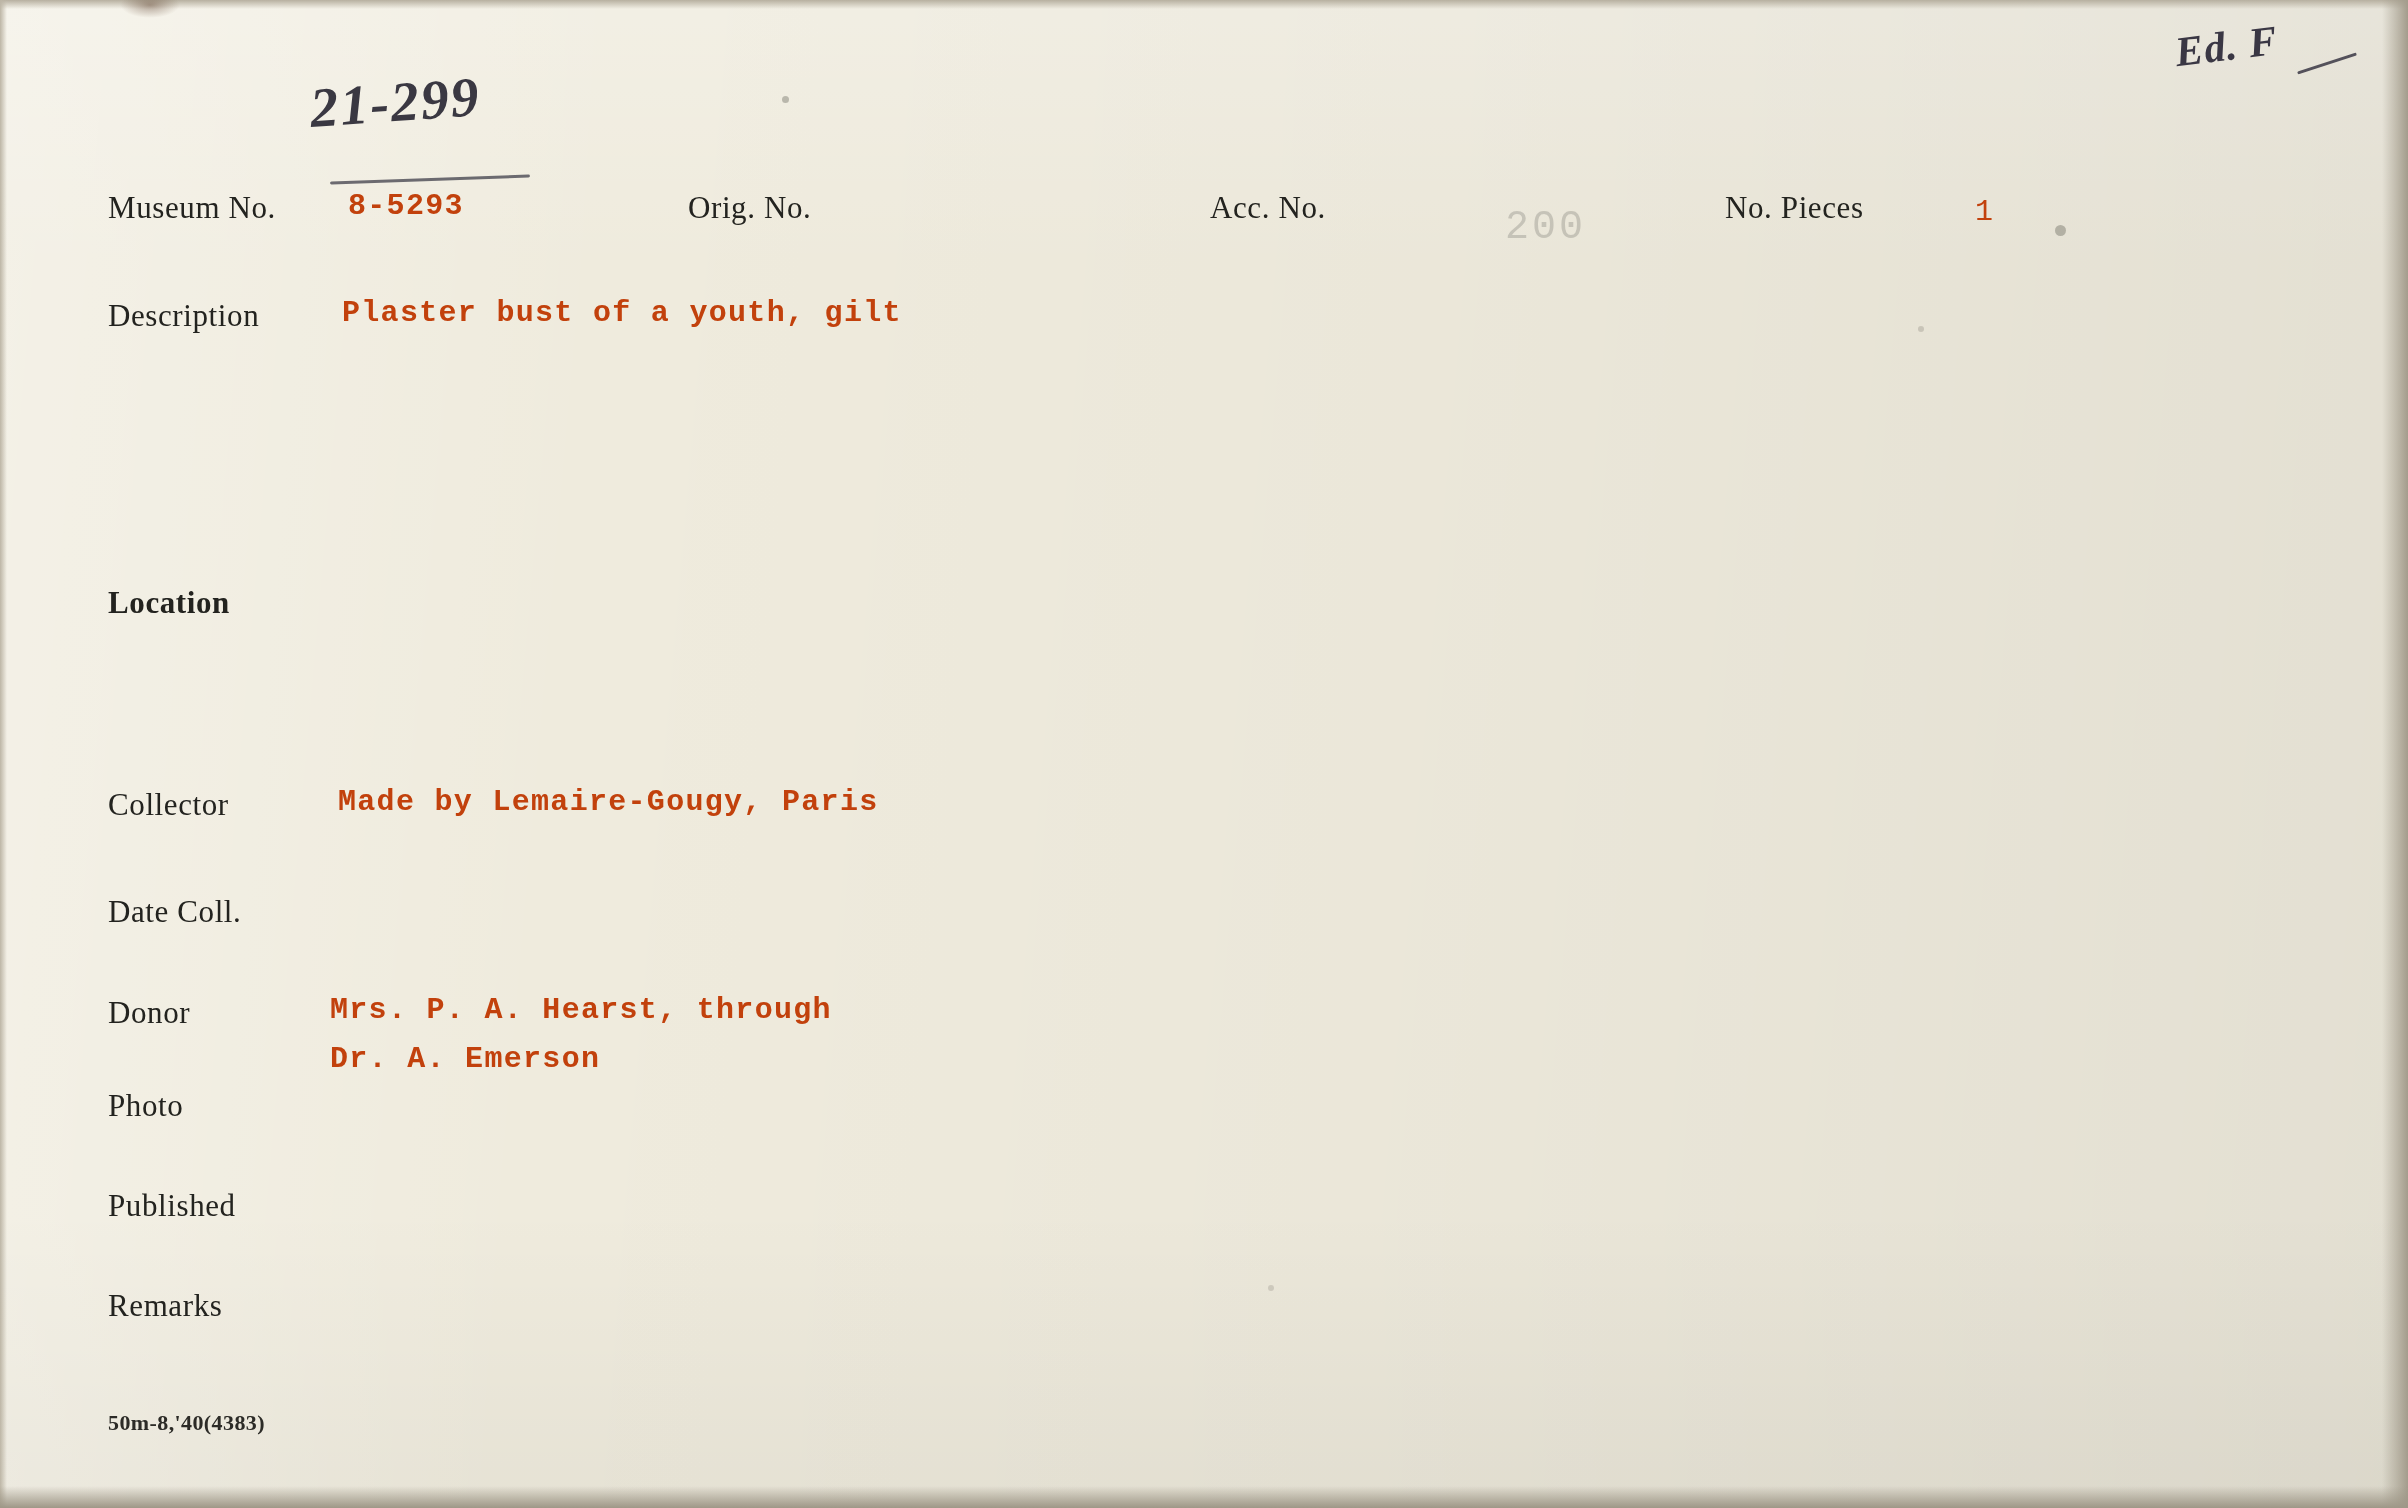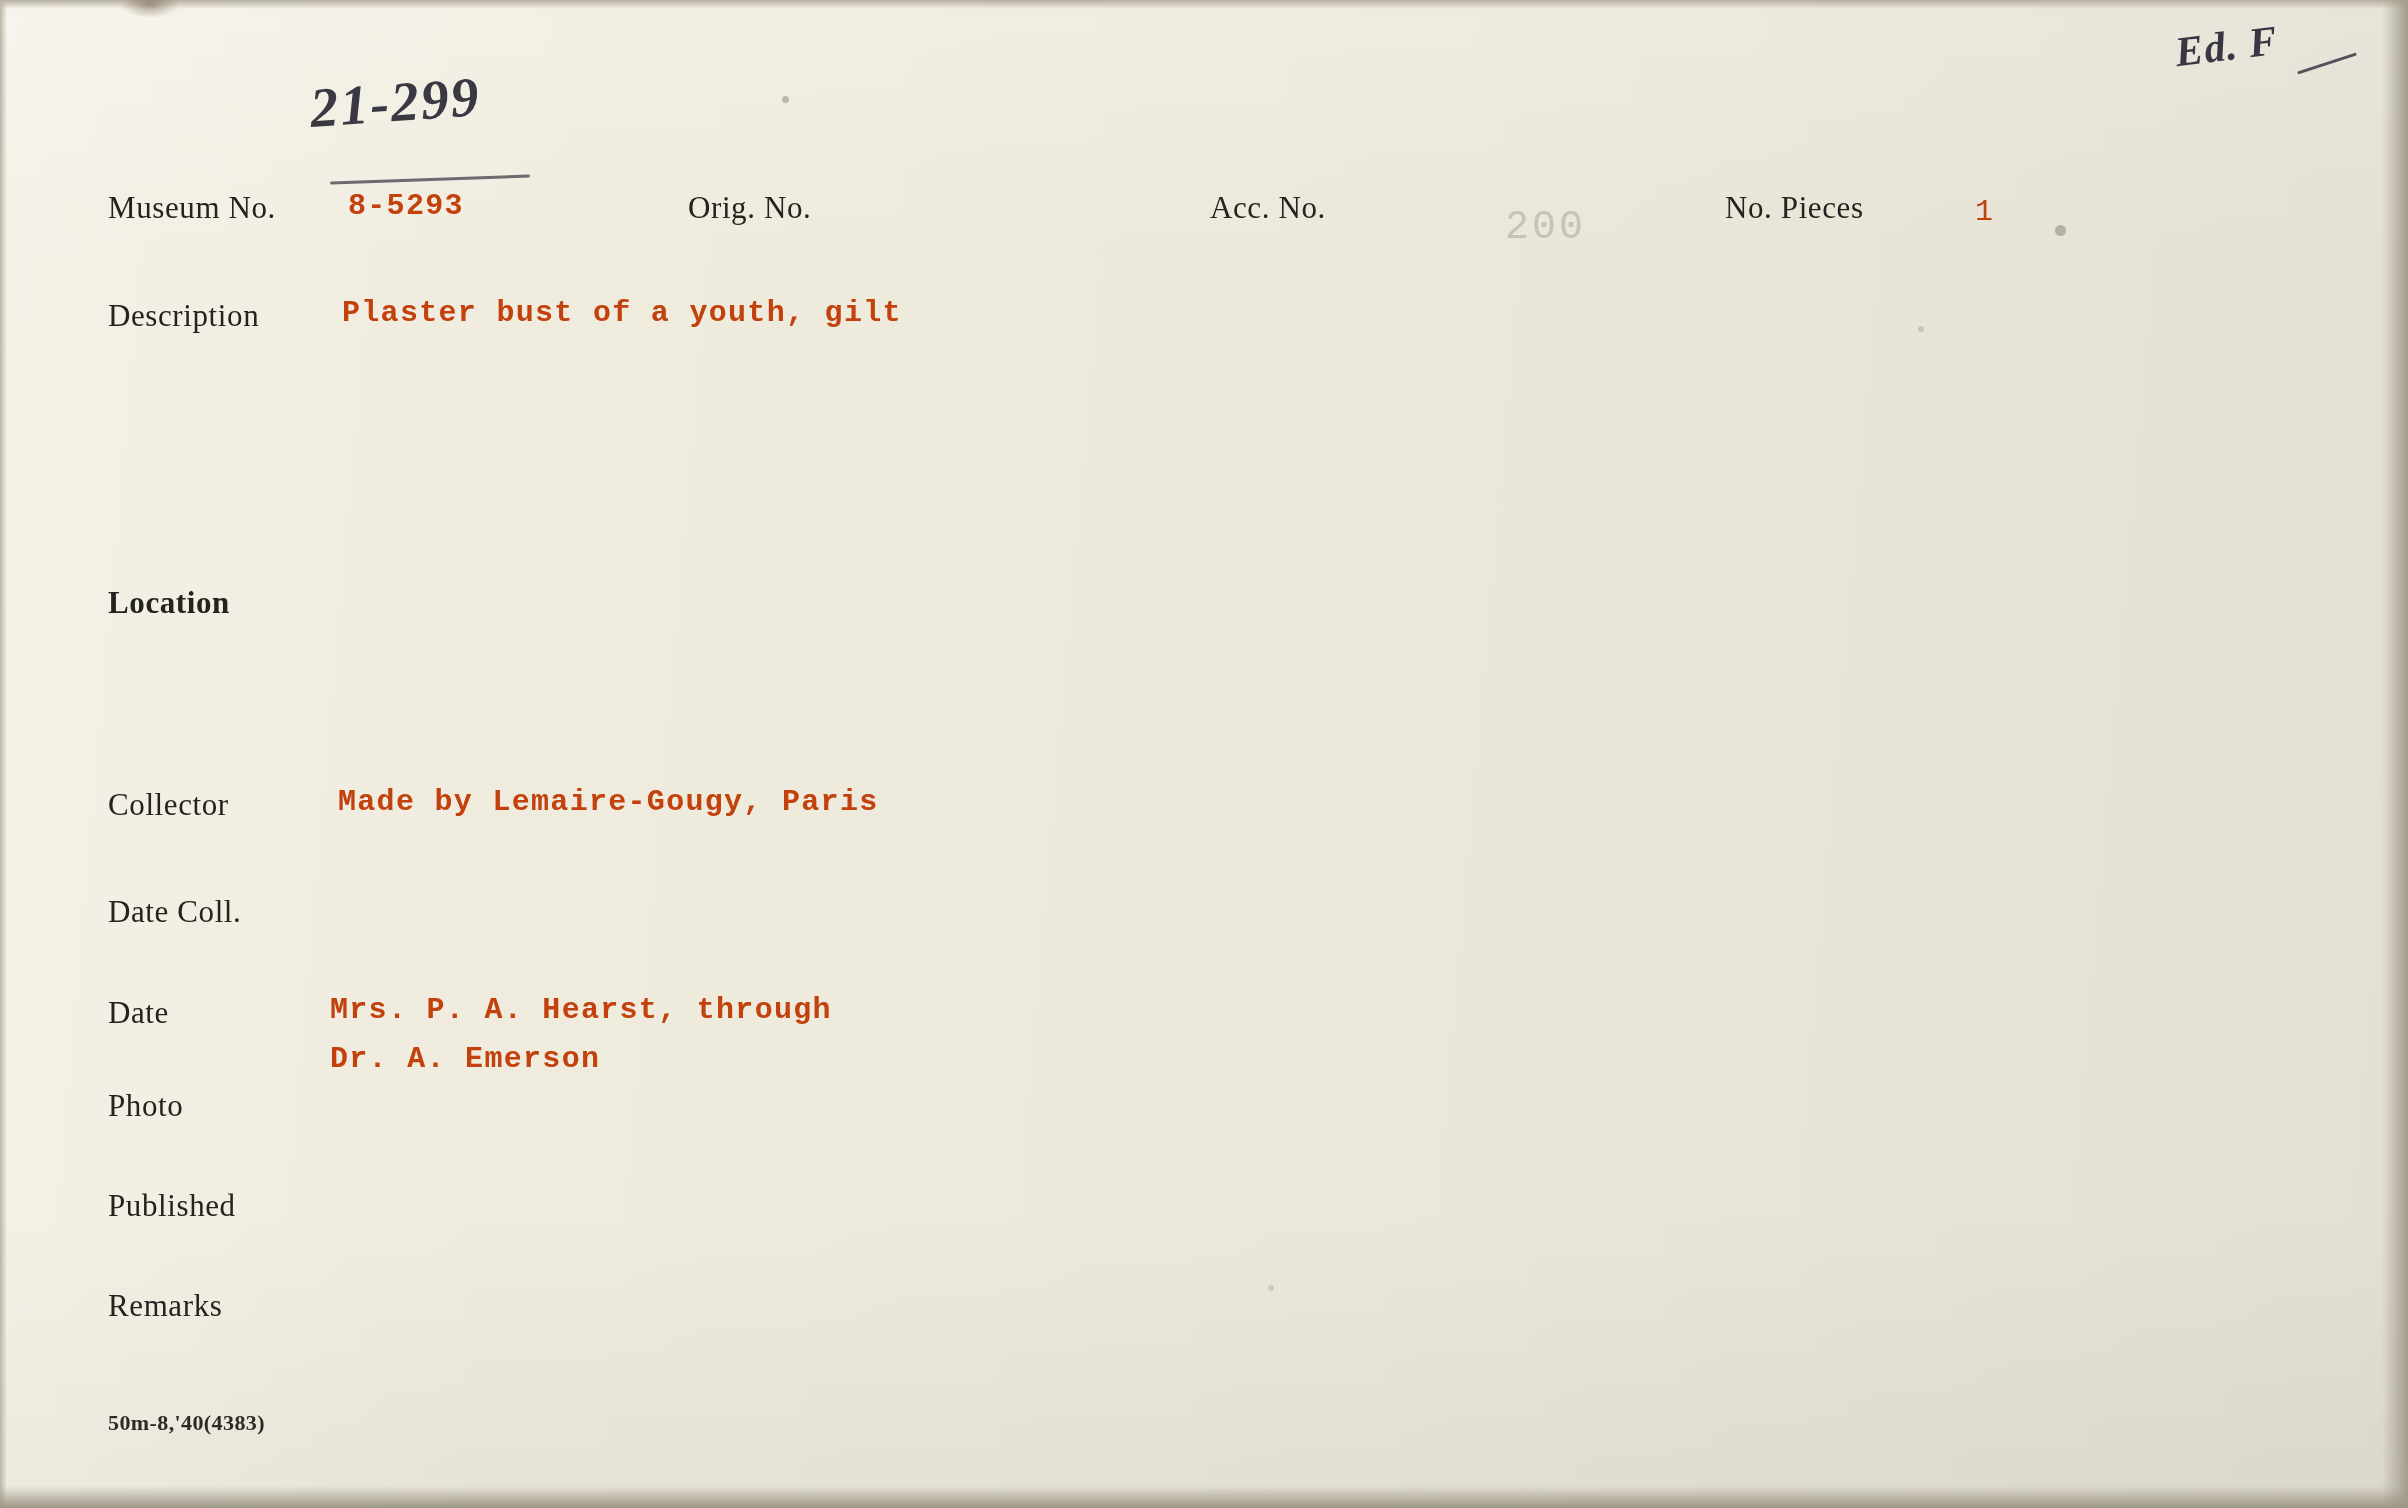--- a/index.html
+++ b/index.html
@@ -179,21 +179,21 @@
 
   <div class="field-label" style="left:108px; top:585px;font-weight:bold;">Location</div>
   <div class="typed" style="left:342px; top:583px;"></div>
 
   <div class="field-label" style="left:108px; top:787px;">Collector</div>
   <div class="typed bolder" style="left:338px; top:785px;">Made by Lemaire-Gougy, Paris</div>
 
   <div class="field-label" style="left:108px; top:888px;margin-top:6px;">Date Coll.</div>
   <div class="typed" style="left:338px; top:886px;"></div>
 
-  <div class="field-label" style="left:108px; top:995px;">Date</div>
+  <div class="field-label" style="left:108px; top:995px;">Donor</div>
   <div class="typed bolder" style="left:330px; top:993px;">Mrs.  P. A. Hearst, through</div>
   <div class="typed bolder" style="left:330px; top:1042px;">Dr. A. Emerson</div>
 
   <div class="field-label" style="left:108px; top:1088px;">Photo</div>
   <div class="typed" style="left:338px; top:1086px;"></div>
 
   <div class="field-label" style="left:108px; top:1188px;">Published</div>
   <div class="typed" style="left:338px; top:1186px;"></div>
 
   <div class="field-label" style="left:108px; top:1288px;text-align:right;">Remarks</div>

